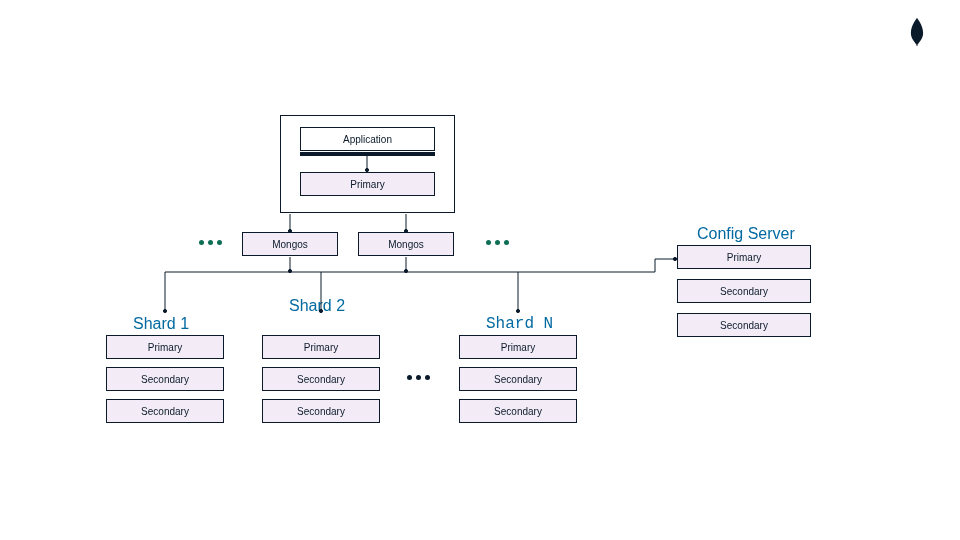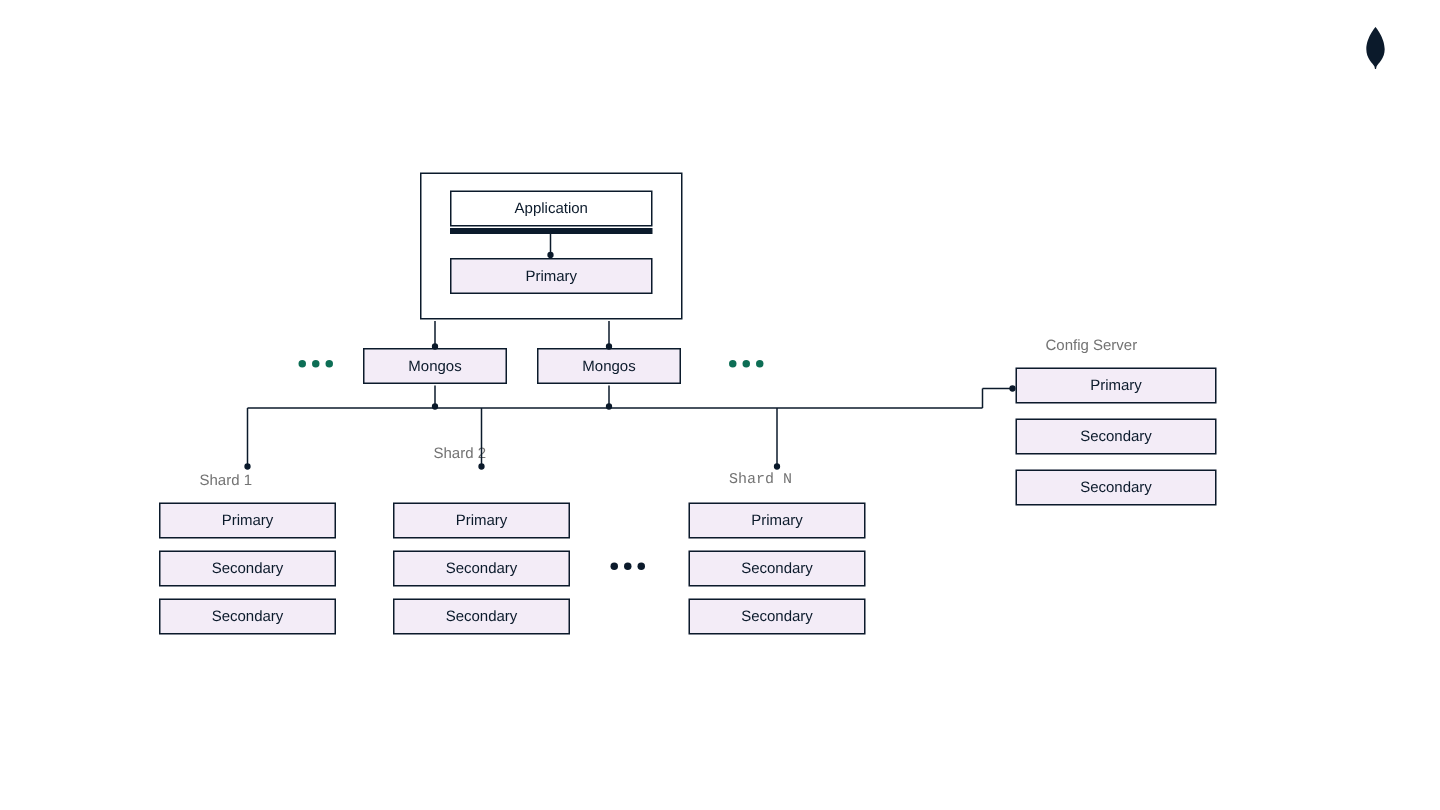--- a/index.html
+++ b/index.html
@@ -44,22 +44,22 @@
     align-items: center;
   }
   .dots span {
     width: 5px; height: 5px; border-radius: 50%;
     display: inline-block;
   }
   .dots.green span { background: #0d6e55; }
   .dots.black span { background: #0b1a2b; }
   .shard-label {
     position: absolute;
-    font-size: 10px;
-    color: #737373;
+    font-size: 16px;
+    color: #0369a1;
   }
   svg.lines { position:absolute; left:0; top:0; pointer-events:none; }
 </style>
 </head>
 <body>
 
 <div class="logo">
   <svg viewBox="0 0 24 32" width="22" height="28">
     <path d="M12 0 C12 0 5 8 5 17 C5 24 10 28 11.2 30 L11.6 32 L12.4 32 L12.8 30 C14 28 19 24 19 17 C19 8 12 0 12 0 Z" fill="#0b1a2b"></path>
   </svg>

